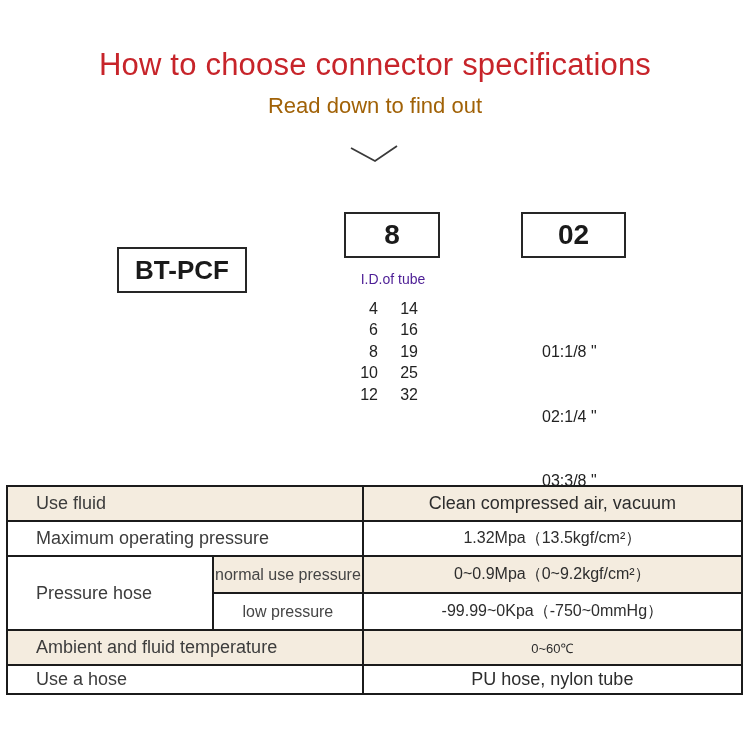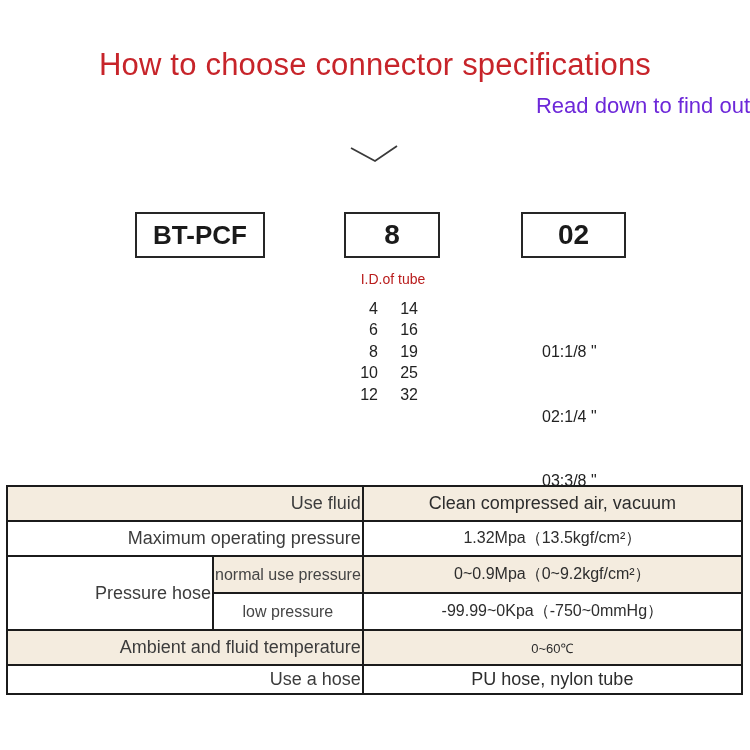--- a/index.html
+++ b/index.html
@@ -20,53 +20,53 @@
     text-align: center;
     font-size: 31px;
     font-weight: 400;
     color: #c7242a;
     letter-spacing: 0.2px;
   }
   .page-subtitle {
     position: absolute;
     left: 0; right: 0; top: 93px;
     margin: 0;
-    text-align: right;
+    text-align: center;
     font-size: 22px;
     font-weight: 400;
-    color: #6d28d9;
+    color: #a16207;
   }
   .chevron {
     position: absolute;
     left: 348px; top: 140px;
   }
 
   
   .code-box {
     position: absolute;
     top: 212px;
     height: 46px;
     border: 2px solid #262626;
     background: #ffffff;
     display: flex;
     align-items: center;
     justify-content: center;
     font-weight: 700;
     color: #1a1a1a;
     box-sizing: border-box;
   }
-  .box-model  { left: 135px; width: 130px; font-size: 26px; }
+  .box-model  { left: 117px; width: 130px; font-size: 26px; margin-top: 35px; }
   .box-size   { left: 344px; width: 96px;  font-size: 28px; }
   .box-thread { left: 521px; width: 105px;  font-size: 28px; }
 
   .col-heading {
     position: absolute;
     top: 271px;
     font-size: 14px;
-    color: #b91c1c;
+    color: #4c1d95;
     text-align: center;
   }
   .tube-heading   { left: 330px; width: 126px; }
   .thread-heading { left: 498px; width: 144px; }
 
   .tube-list {
     position: absolute;
     left: 348px; top: 298px;
     font-size: 16px;
     color: #222222;
@@ -101,21 +101,21 @@
   tr.r2 { height: 35px; }
   tr.r3 { height: 37px; }
   tr.r4 { height: 37px; }
   tr.r5 { height: 35px; }
   tr.r6 { height: 29px; }
 
   td.label-cell {
     padding-left: 28px;
     font-size: 18px;
     color: #3c3c3c;
-    text-align: right;
+    text-align: left;
     background: #ffffff;
   }
   td.sub-cell {
     font-size: 16px;
     color: #454545;
     text-align: center;
   }
   td.value-cell {
     text-align: center;
     color: #2d2d2d;

